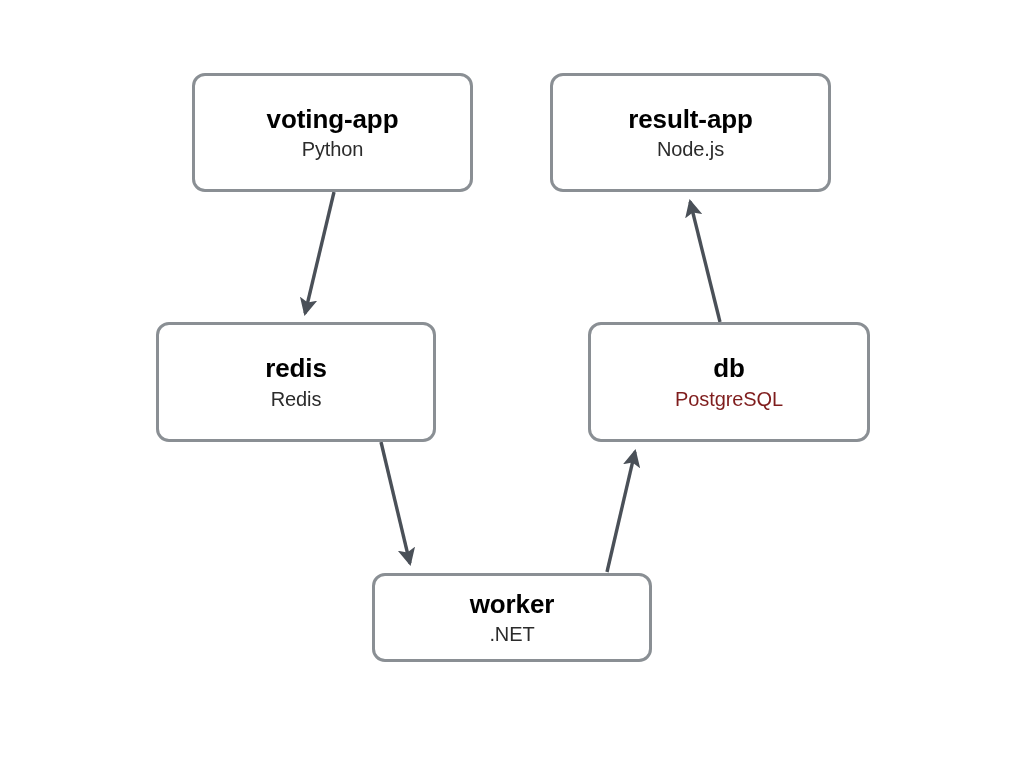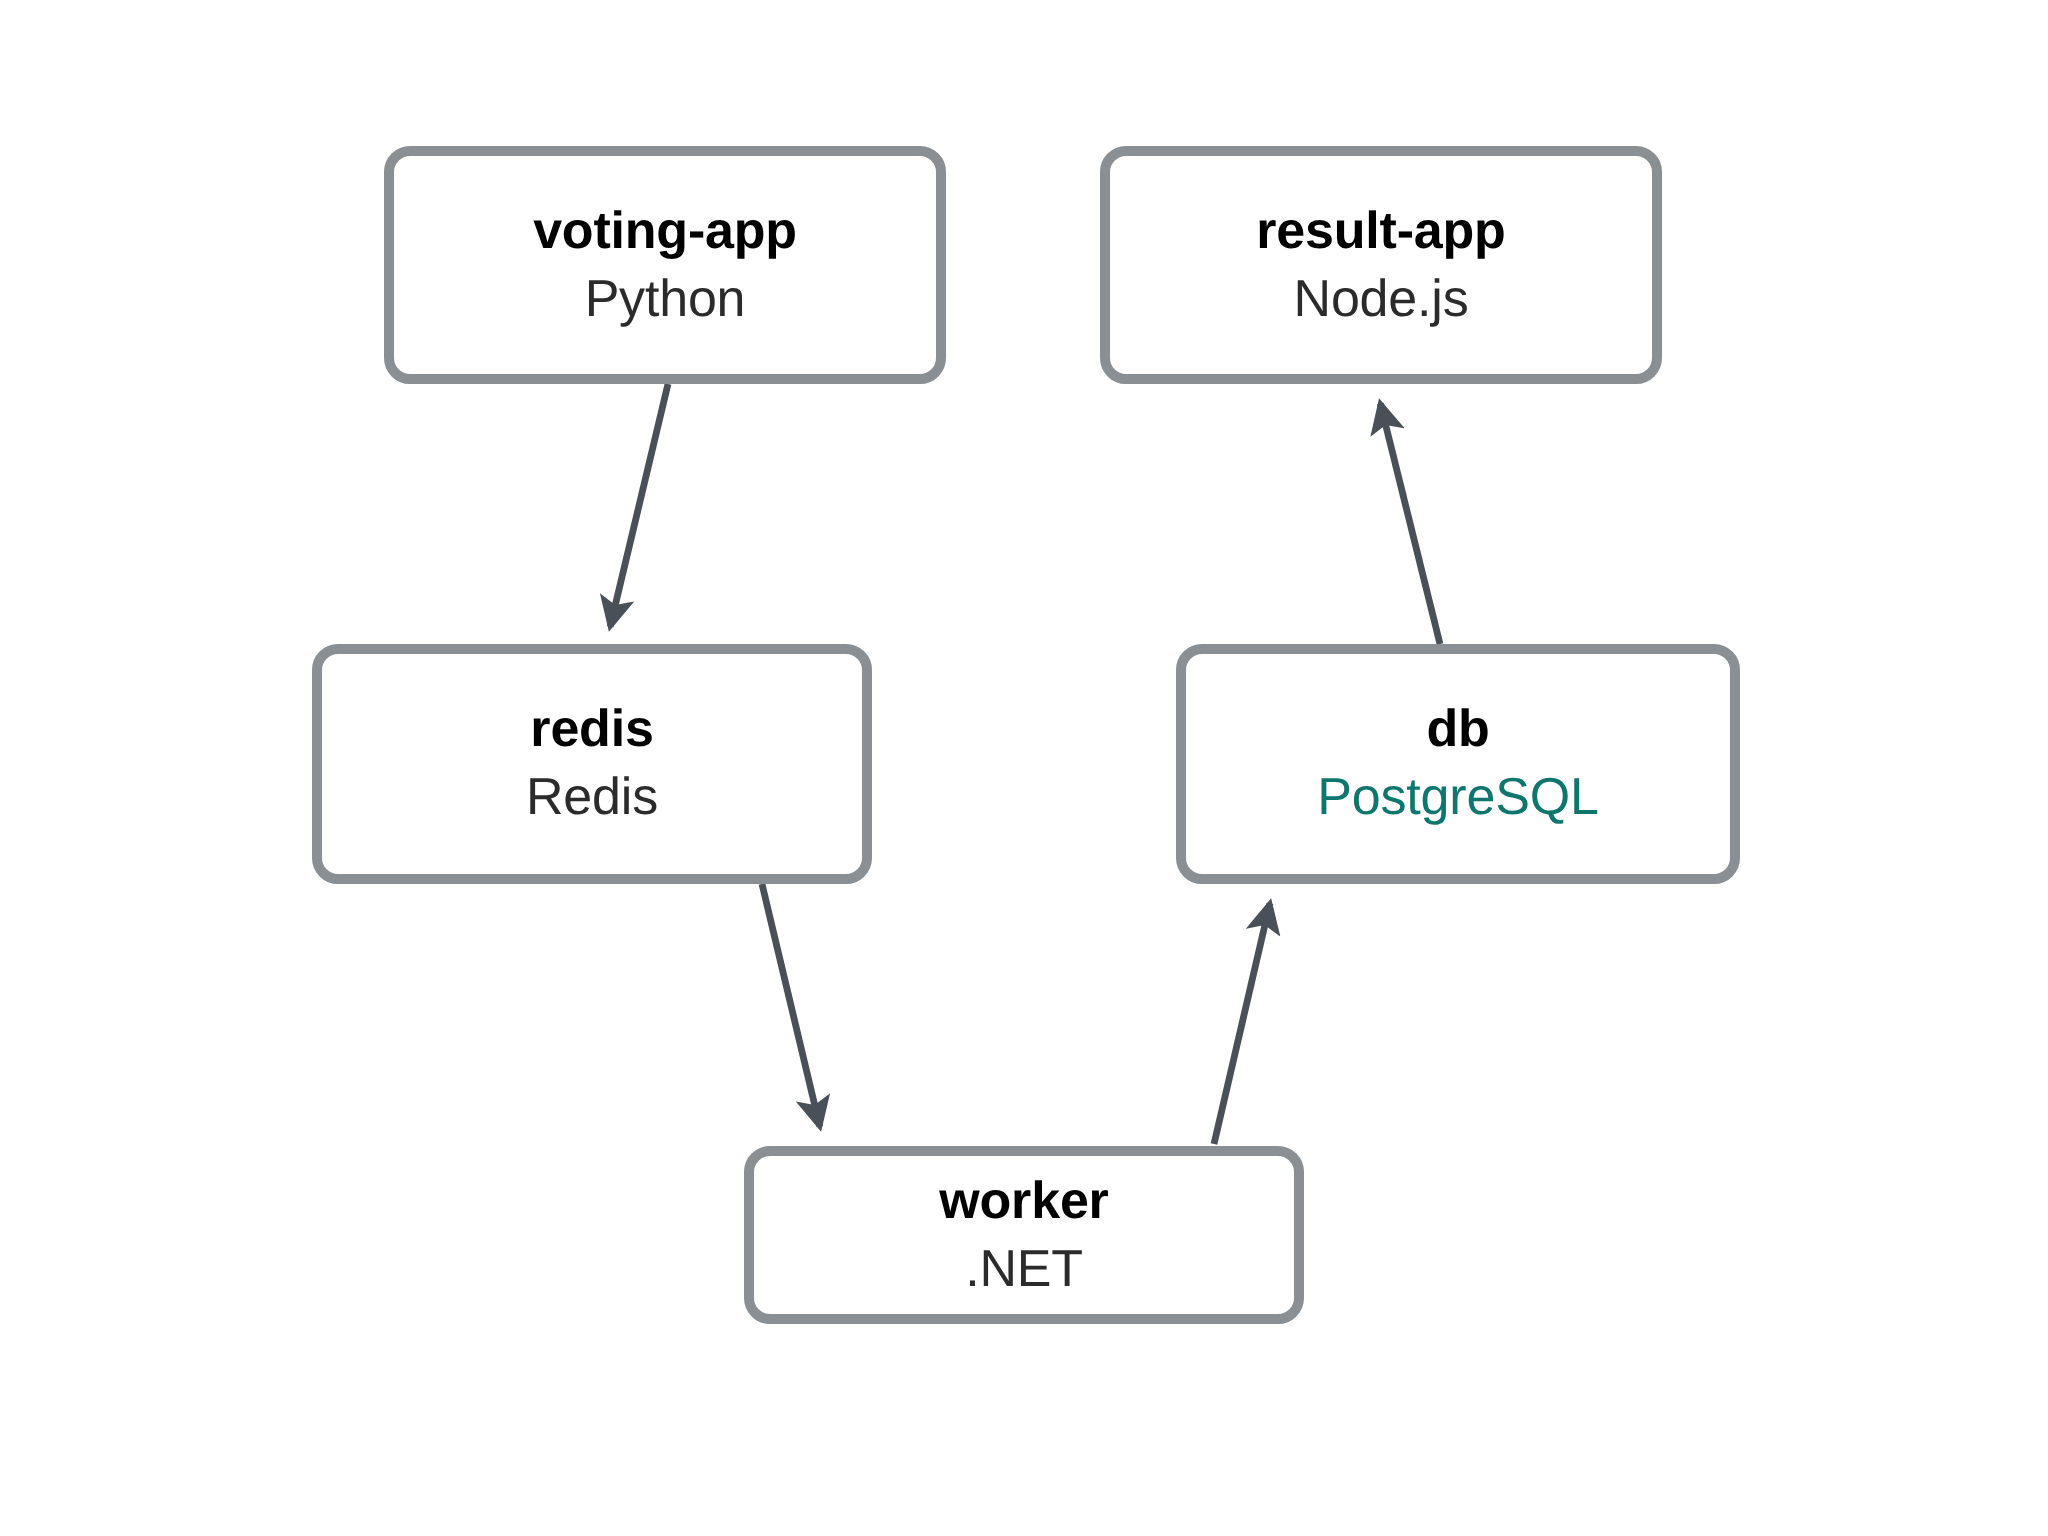--- a/index.html
+++ b/index.html
@@ -24,38 +24,38 @@
     left: 0;
     top: 0;
     width: 1024px;
     height: 768px;
     pointer-events: none;
   }
   .node {
     position: absolute;
     box-sizing: border-box;
     background: #ffffff;
-    border: 5px solid #a21caf;
+    border: 3px solid #a21caf;
     border-radius: 13px;
     display: flex;
     flex-direction: column;
     align-items: center;
     justify-content: center;
     z-index: 2;
   }
   .node-title {
     font-size: 26px;
     font-weight: bold;
     color: #000000;
     line-height: 1.30;
     letter-spacing: -0.1px;
     white-space: nowrap;
   }
   .node-subtitle {
-    font-size: 26px;
+    font-size: 20px;
     font-weight: normal;
     color: #2b2b2b;
     line-height: 1.30;
     letter-spacing: -0.1px;
     white-space: nowrap;
   }
 </style>
 </head>
 <body>
 
@@ -85,21 +85,21 @@
     <div class="node-subtitle" style="color: rgb(43, 43, 43);">Redis</div>
   </div>
 
   <div class="node" style="left: 550px; top: 73px; width: 281px; height: 119px; border-color: rgb(138, 143, 148); background: rgb(255, 255, 255);">
     <div class="node-title" style="color: rgb(0, 0, 0);">result-app</div>
     <div class="node-subtitle" style="color: rgb(43, 43, 43);">Node.js</div>
   </div>
 
   <div class="node" style="left: 588px; top: 322px; width: 282px; height: 120px; border-color: rgb(138, 143, 148); background: rgb(255, 255, 255);">
     <div class="node-title" style="color: rgb(0, 0, 0);">db</div>
-    <div class="node-subtitle" style="color: #0f766e;">PostgreSQL</div>
+    <div class="node-subtitle" style="color: #7f1d1d;">PostgreSQL</div>
   </div>
 
   <div class="node" style="left: 372px; top: 573px; width: 280px; height: 89px; border-color: rgb(138, 143, 148); background: rgb(255, 255, 255);">
     <div class="node-title" style="color: rgb(0, 0, 0);">worker</div>
     <div class="node-subtitle" style="color: rgb(43, 43, 43); text-align: center;">.NET</div>
   </div>
 
 </div>
 
 </body></html>

